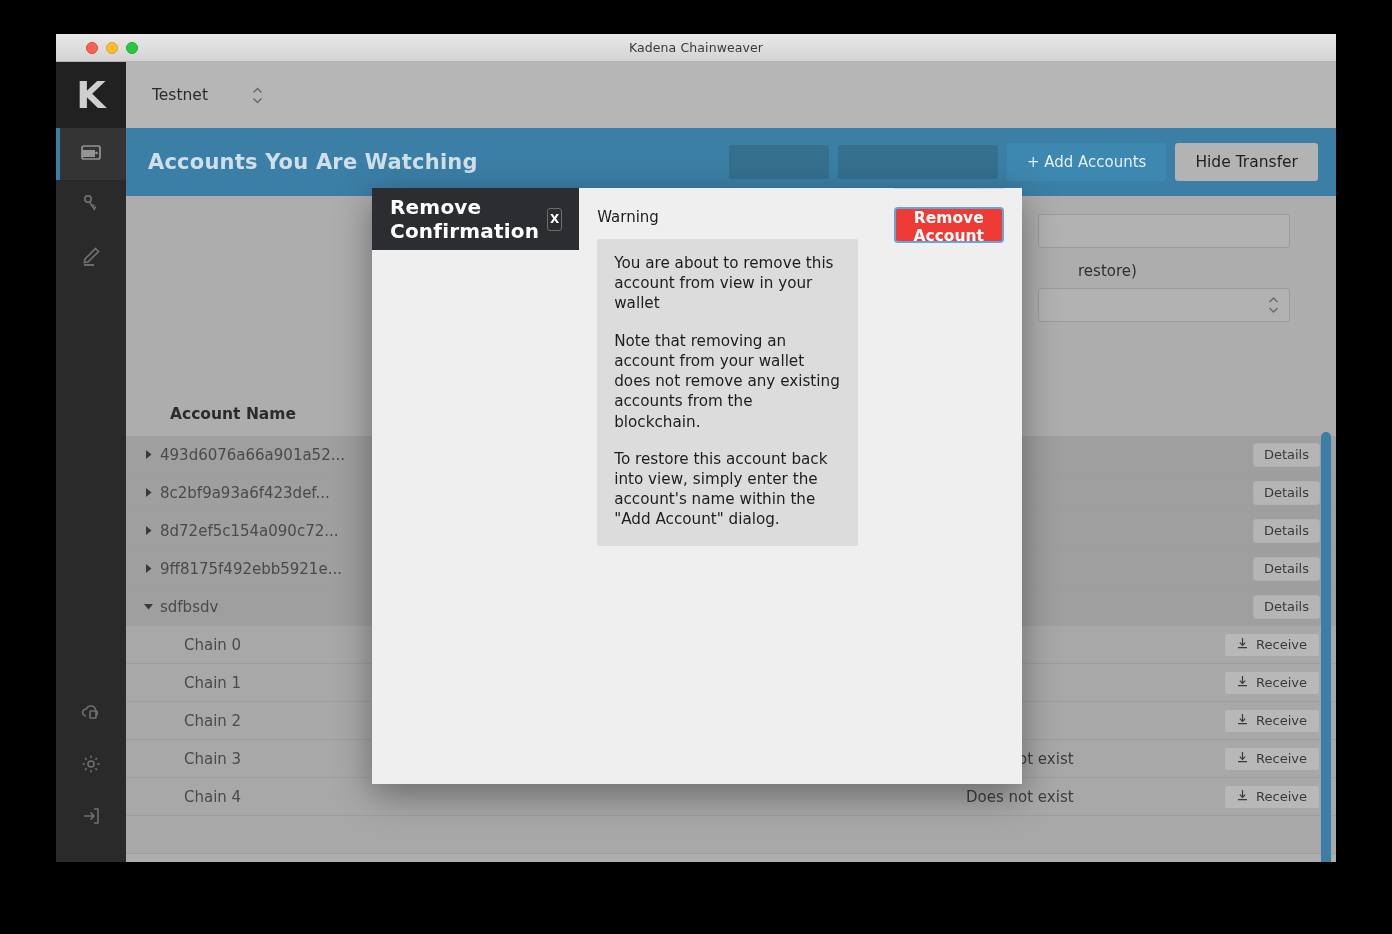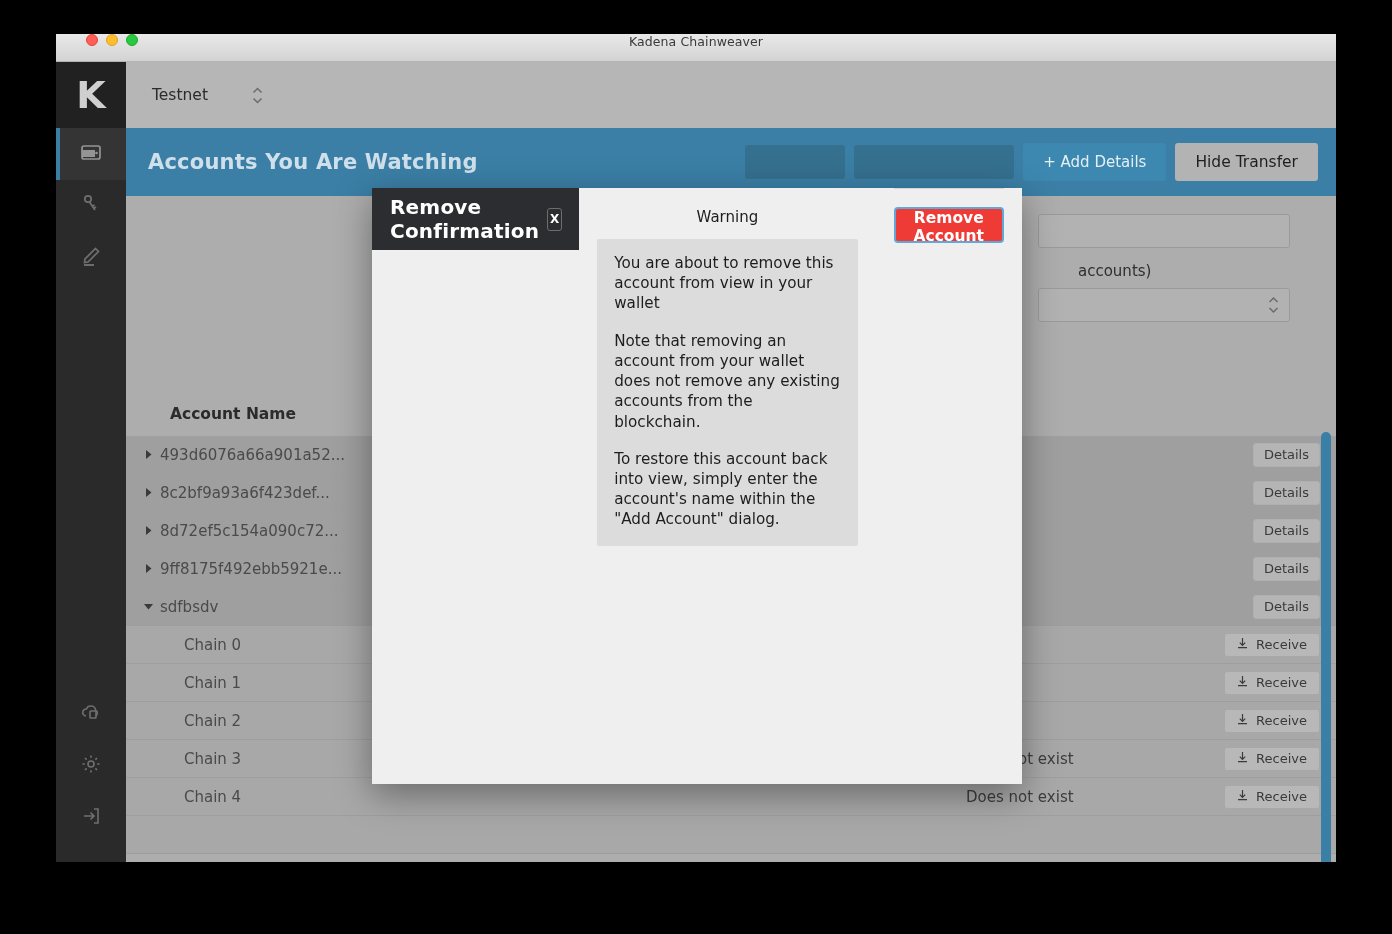--- a/index.html
+++ b/index.html
@@ -17,21 +17,21 @@
     width: 1280px; height: 828px;
     background: #aaaaaa;
     overflow: hidden;
     box-shadow: 0 8px 40px rgba(0,0,0,.55);
   }
   .titlebar {
     position: relative;
     height: 28px;
     background: linear-gradient(#e9e9e9, #d3d3d3);
     border-bottom: 1px solid #b4b4b4;
-    display: flex;  padding-left: 20px;
+    display: flex; align-items: center; padding-left: 20px;
   }
   .traffic { display: flex; gap: 8px; padding-left: 10px; }
   .tl { width: 12px; height: 12px; border-radius: 50%; }
   .tl.red { background: #ff5f57; border: 1px solid #e0443e; }
   .tl.yellow { background: #ffbd2e; border: 1px solid #dea123; }
   .tl.green { background: #28c940; border: 1px solid #1aab29; }
   .win-title {
     position: absolute; left: 0; right: 0; text-align: center;
     font-size: 12.5px; color: #3a3a3a; letter-spacing: .1px;
   }
@@ -178,21 +178,21 @@
     display: flex; align-items: center; justify-content: space-between;
     padding: 0 17px 0 18px;
   }
   .modal-title { font-size: 20px; font-weight: 700; color: #fff; letter-spacing: .2px; }
   .modal-close {
     width: 23px; height: 23px; border: 1px solid #6d6d6d; border-radius: 3px;
     background: transparent; color: #fff; font-size: 12px; font-weight: 700;
     display: flex; align-items: center; justify-content: center;
     font-family: inherit;
   }
-  .modal-body { flex: 1 1 auto; padding: 20px 18px 0 18px; display: flex; flex-direction: column; align-items: center; }
+  .modal-body { flex: 1 1 auto; padding: 20px 18px 0 18px; display: flex; flex-direction: column; }
   .warn-label { font-size: 15px; color: #1d1d1d; margin-bottom: 13px; }
   .warn-box { background: #dcdcdc; border-radius: 2px; padding: 14px 17px 16px 17px; }
   .warn-box p {
     font-size: 15.2px; color: #1d1d1d; line-height: 1.33;
   }
   .warn-box p + p { margin-top: 17px; }
   .modal-foot { padding: 0 18px 18px 18px; }
   .foot-divider { border-top: 1px solid #d6d6d6; margin-bottom: 18px; }
   .foot-actions { display: flex; justify-content: flex-end; }
   .btn-danger {
@@ -296,28 +296,28 @@
               </svg>
           </span>
         </div>
       </div>
 
       <div class="blue-header">
         <h1 class="blue-title">Accounts You Are Watching</h1>
         <div class="hdr-actions">
           <button class="btn-dim w1"></button>
           <button class="btn-dim w2"></button>
-          <button class="btn-add">+ Add Details</button>
+          <button class="btn-add">+ Add Accounts</button>
           <button class="btn-hide">Hide Transfer</button>
         </div>
       </div>
 
       <div class="form-strip">
         <div class="fld" style="left:912px; top:18px; width:252px;"></div>
-        <div class="fld-label" style="left:952px; top:66px;">accounts)</div>
+        <div class="fld-label" style="left:952px; top:66px;">restore)</div>
         <div class="fld" style="left:912px; top:92px; width:252px;">
           <span class="fld-stepper">
             <svg width="11" height="7" viewBox="0 0 11 7" fill="none" stroke="#6b6b6b" stroke-width="1.5">
                 <path d="M1.5 5.5 5.5 1.5 9.5 5.5"></path>
               </svg>
             <svg width="11" height="7" viewBox="0 0 11 7" fill="none" stroke="#6b6b6b" stroke-width="1.5">
                 <path d="M1.5 1.5 5.5 5.5 9.5 1.5"></path>
               </svg>
           </span>
         </div>

